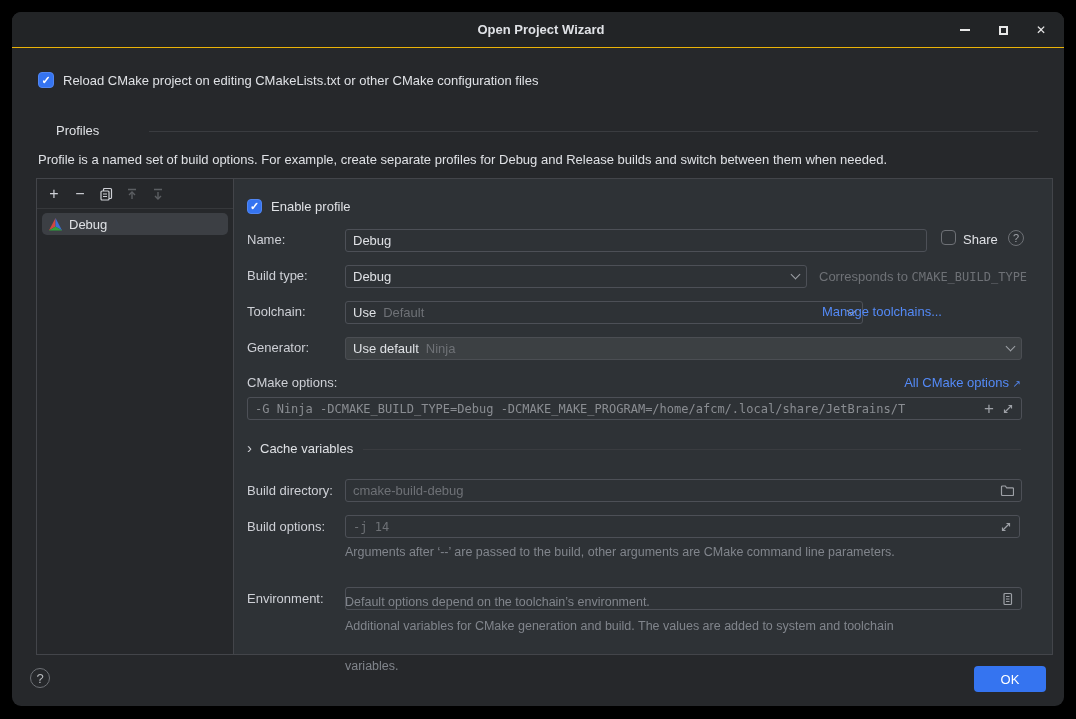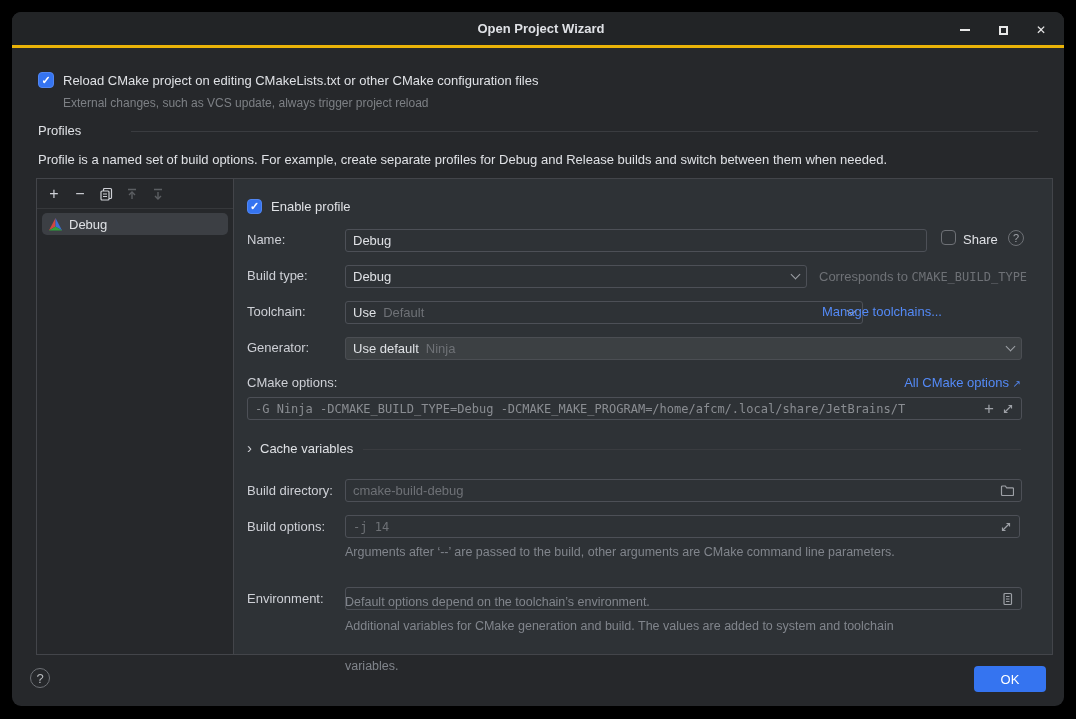--- a/index.html
+++ b/index.html
@@ -5,39 +5,39 @@
   * { margin:0; padding:0; box-sizing:border-box; }
   html,body { width:1076px; height:719px; background:#000; font-family:"Liberation Sans", sans-serif; }
   .dialog {
     position:absolute; left:12px; top:12px; width:1052px; height:694px;
     background:var(--dialog,#26282b); border-radius:9px; overflow:hidden;
     color:var(--text,#dfe1e5); font-size:13px;
   }
   
   .titlebar {
     position:absolute; left:0; top:0; width:100%; height:36px;
-    background:var(--titlebar,#222426); border-bottom:3px solid #eab308;
+    background:var(--titlebar,#222426); border-bottom:1px solid #eab308;
     display:flex; align-items:center; justify-content:center;padding-left:6px;
   }
   .title { font-weight:bold; font-size:13px; color:#dfe1e5; }
   .win-controls { position:absolute; right:16px; top:0; height:36px; display:flex; align-items:center; gap:24px; }
   .win-btn { width:14px; height:14px; display:flex; align-items:center; justify-content:center; color:#e8e8e8; cursor:default; }
   .min-glyph { width:10px; height:2px; background:#e8e8e8; }
   .max-glyph { width:9px; height:9px; border:2px solid #e8e8e8; }
   .close-glyph { font-size:12px; line-height:1; color:#e8e8e8; }
   
   .reload-row { position:absolute; left:26px; top:60px; display:flex; align-items:center; gap:9px; }
   .cb { width:16px; height:16px; border-radius:4px; flex:0 0 auto;
         display:flex; align-items:center; justify-content:center; }
   .cb.checked { background:var(--accent,#3574f0); border:1px solid #5186f2; color:#fff; font-size:11px; font-weight:bold; }
   .cb.unchecked { background:transparent; border:1px solid #6e7176; }
   .cb.small { width:15px; height:15px; }
   .comment { color:var(--muted,#7d8085); font-size:12px; }
   .reload-comment { position:absolute; left:51px; top:84px; }
-  .profiles-row { position:absolute; left:26px; right:26px; top:111px; display:flex; align-items:center;gap:40px; }
+  .profiles-row { position:absolute; left:44px; right:26px; top:111px; display:flex; align-items:center;gap:40px; }
   .sect-label { color:#dfe1e5; font-size:13px; white-space:nowrap; }
   .sect-line { flex:1; border-top:1px solid #3a3c40; margin-left:10px; margin-top:1px; }
   .description { position:absolute; left:26px; top:140px; color:#dfe1e5; }
   
   .panel { position:absolute; left:24px; top:166px; width:1017px; height:477px;
            border:1px solid var(--border,#43454a); display:flex; }
   .panel-left { width:197px; flex:0 0 auto; border-right:1px solid var(--border,#43454a); background:#26282b; }
   .lp-toolbar { height:30px; display:flex; align-items:center; padding-left:10px; gap:12px; border-bottom:1px solid #36383b; }
   .tool-icon { width:14px; height:14px; display:flex; align-items:center; justify-content:center;
                color:#ced0d6; font-size:16px; line-height:1; }
@@ -95,21 +95,20 @@
         </div>
     </div>
   </div>
 
   <div class="reload-row">
     <span class="cb checked">
         <span>✓</span>
       </span>
     <span>Reload CMake project on editing CMakeLists.txt or other CMake configuration files</span>
   </div>
-  <div class="comment reload-comment">External changes, such as VCS update, always trigger project reload</div>
 
   <div class="profiles-row">
     <span class="sect-label">Profiles</span>
     <span class="sect-line"></span>
   </div>
   <div class="description">Profile is a named set of build options. For example, create separate profiles for Debug and Release builds and switch between them when needed.</div>
 
   <div class="panel">
 
     <div class="panel-left">

